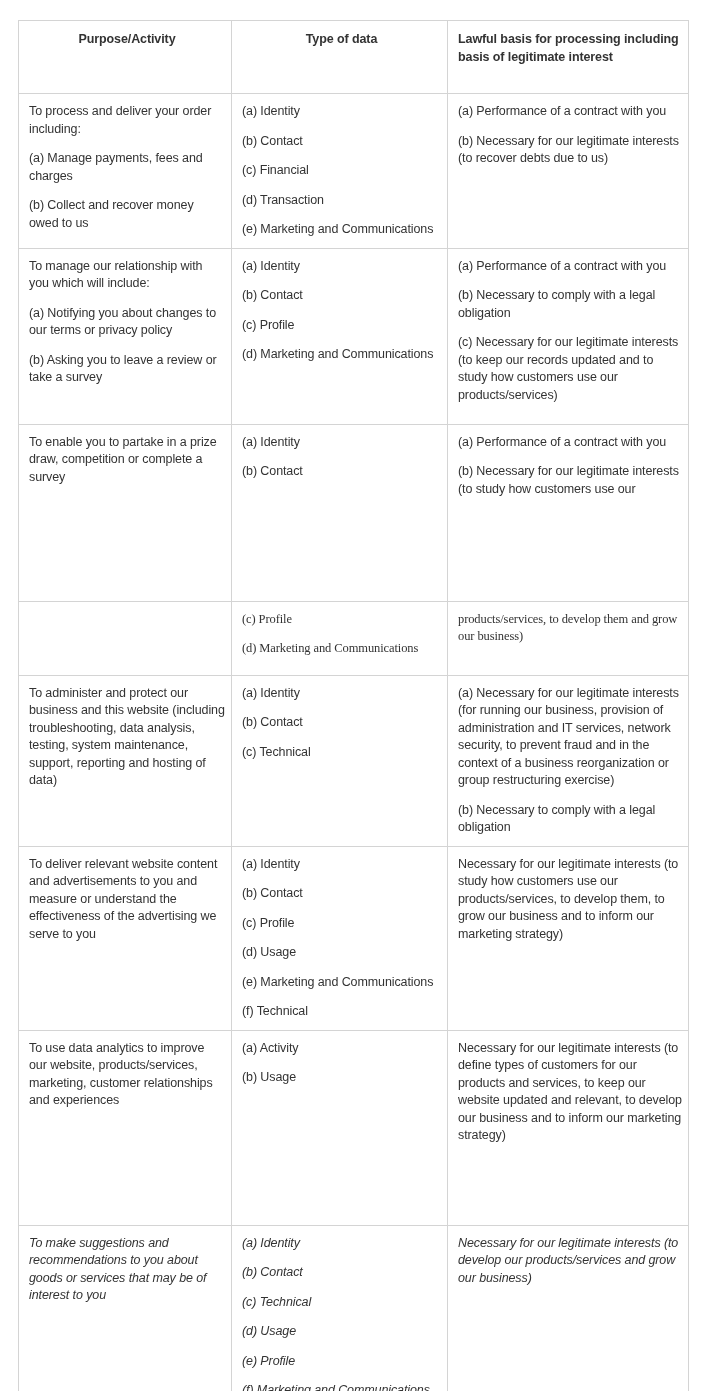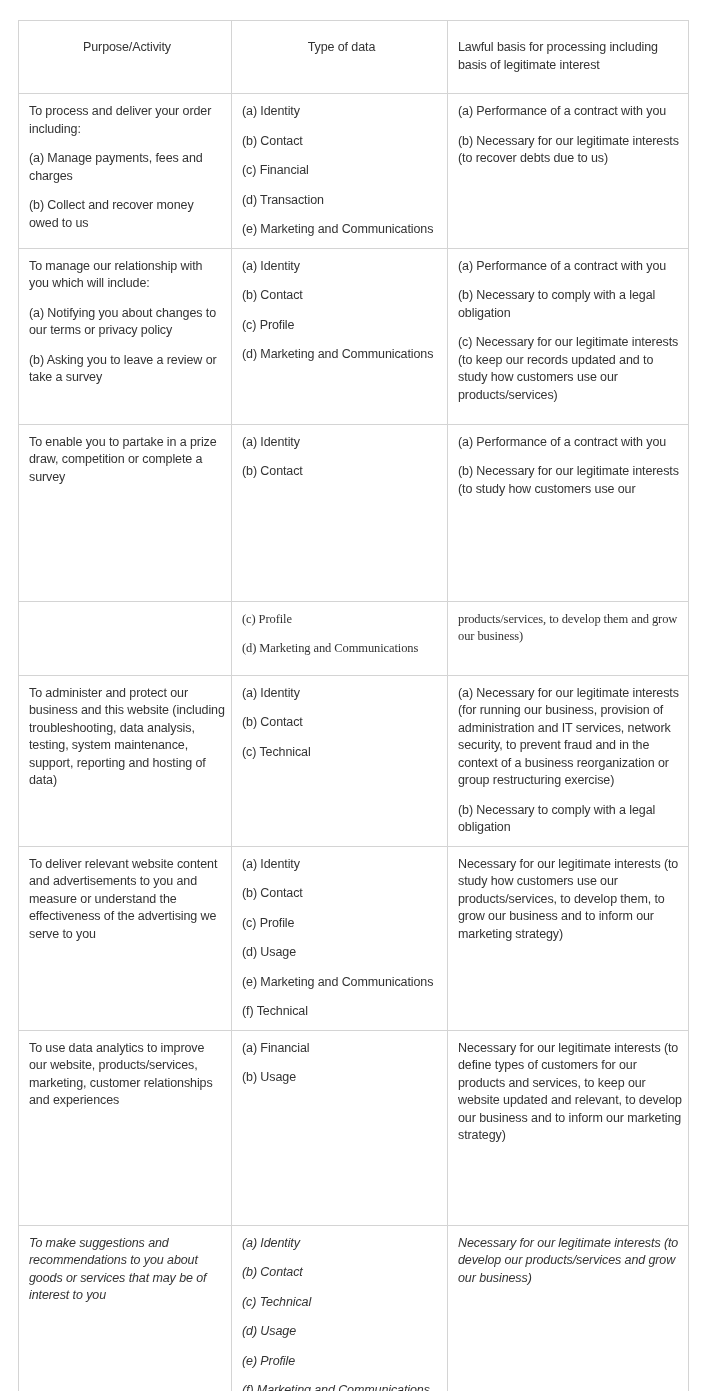--- a/index.html
+++ b/index.html
@@ -29,22 +29,22 @@
   col.c1 { width: 213px; }
   col.c2 { width: 216px; }
   col.c3 { width: 241px; }
   th, td {
     border: 1px solid #d4d4d4;
     vertical-align: top;
     padding: 9px 6px 9px 10px;
     overflow: hidden;
   }
   th {
-    font-weight: normal;
-    padding-top: 18px;
+    font-weight: bold;
+    padding-top: 10px;
     color: #333333;
   }
   th:nth-child(1), th:nth-child(2) { text-align: center; }
   th:nth-child(3) { text-align: left; }
   th p, td p {
     margin: 0 0 12px 0;
   }
   th p:last-child, td p:last-child {
     margin-bottom: 0;
   }
@@ -166,21 +166,21 @@
           </td>
           <td>
             <p>Necessary for our legitimate interests (to study how customers use our products/services, to develop them, to grow our business and to inform our marketing strategy)</p>
           </td>
         </tr>
         <tr>
           <td>
             <p>To use data analytics to improve our website, products/services, marketing, customer relationships and experiences</p>
           </td>
           <td>
-            <p>(a) Financial</p>
+            <p>(a) Activity</p>
             <p>(b) Usage</p>
           </td>
           <td>
             <p>Necessary for our legitimate interests (to define types of customers for our products and services, to keep our website updated and relevant, to develop our business and to inform our marketing strategy)</p>
           </td>
         </tr>
         <tr>
           <td>
             <p>To make suggestions and recommendations to you about goods or services that may be of interest to you</p>
           </td>

